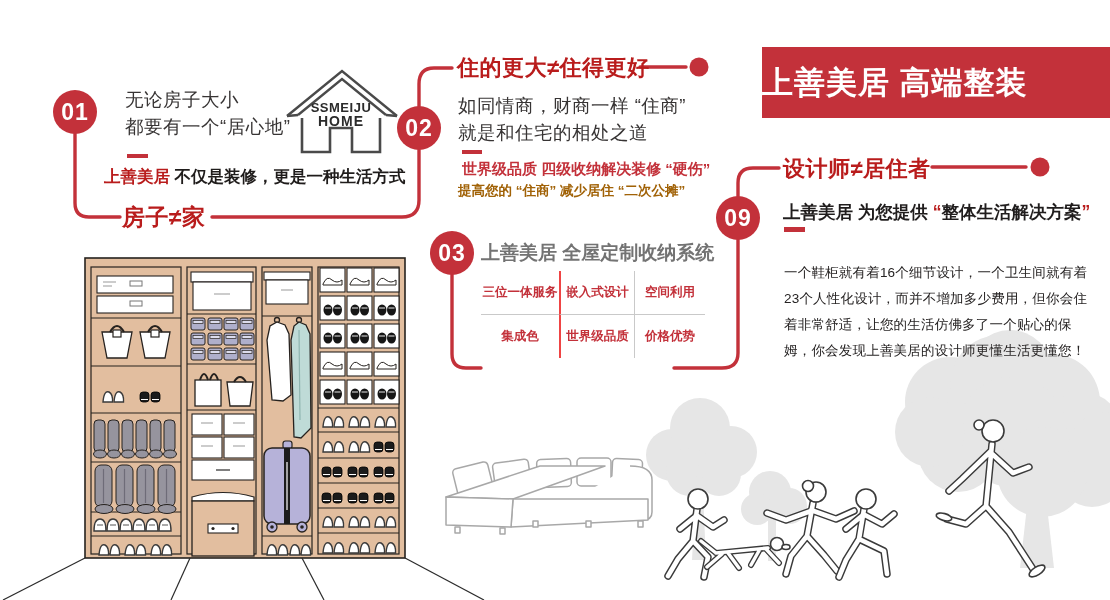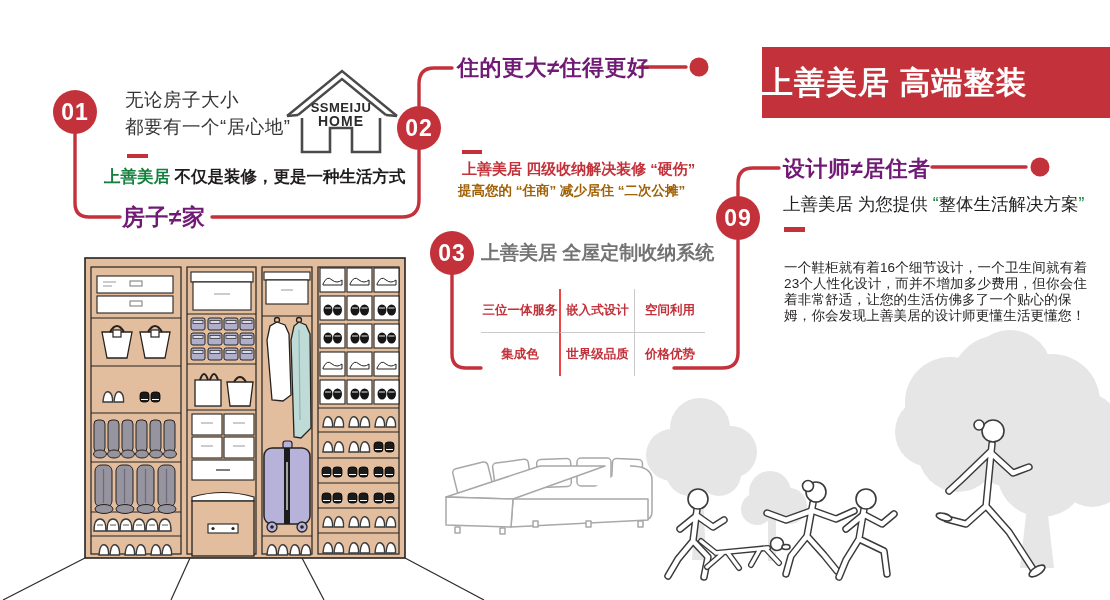--- a/index.html
+++ b/index.html
@@ -1,45 +1,45 @@
 <!DOCTYPE html>
 <html><head>
 <meta charset="utf-8">
 <style>
   html,body{margin:0;padding:0;background:#fff;}
   #stage{position:relative;width:1110px;height:600px;background:#fff;overflow:hidden;
          font-family:"Liberation Sans","DejaVu Sans",sans-serif;}
   .abs{position:absolute;}
-  .red{color:#15803d;}
+  .red{color:#b91c1c;}
   #decor{position:absolute;left:0;top:0;z-index:1;pointer-events:none;}
   .txt{z-index:2;}
   
   .numcircle{width:44px;height:44px;border-radius:50%;background:#C3313A;color:#fff;
              display:flex;align-items:center;justify-content:center;
              font-size:23px;font-weight:800;z-index:3;letter-spacing:1px;}
   
   .dash{background:#C3313A;z-index:2;}
   
-  .slogan{font-size:23px;font-weight:800;color:#701a75;letter-spacing:0.5px;white-space:nowrap;}
-  .lead{font-size:17.5px;font-weight:400;color:#201d1d;white-space:nowrap;}
+  .slogan{font-size:23px;font-weight:800;color:#b91c1c;letter-spacing:0.5px;white-space:nowrap;}
+  .lead{font-size:17.5px;font-weight:700;color:#201d1d;white-space:nowrap;margin-top:8px;}
   .body-cn{font-size:18.5px;line-height:27px;color:#373434;letter-spacing:0.5px;white-space:nowrap;}
   .sub-red{font-size:15px;font-weight:800;color:#C3313A;white-space:nowrap;}
   .sub-black{font-size:13.5px;font-weight:700;color:#a16207;white-space:nowrap;}
   
   #banner{left:762px;top:47px;width:348px;height:71px;background:#C3313A;
           display:flex;align-items:center;justify-content:flex-start;z-index:3;}
   #banner .t{color:#fff;font-size:31px;font-weight:800;letter-spacing:1px;white-space:nowrap;}
   
-  #features{left:481px;top:289px;width:224px;display:grid;grid-template-columns:78px 76px 70px;z-index:2;}
+  #features{left:481px;top:271px;width:224px;display:grid;grid-template-columns:78px 76px 70px;z-index:2;}
   .fcell{height:43px;display:flex;align-items:center;justify-content:center;
          font-size:12.5px;font-weight:700;color:#C3313A;white-space:nowrap;}
   .fcell.cmid{border-left:2px solid #ef4444;border-right:1px solid #c9c9c9;}
   .fcell.rtop{border-bottom:1px solid #c9c9c9;}
   
-  #s4-body{left:784px;top:260px;width:305px;font-size:13.5px;line-height:16px;
+  #s4-body{left:784px;top:260px;width:305px;font-size:13.5px;line-height:26px;
            color:#262323;font-weight:500;letter-spacing:0.2px;z-index:2;}
   
   .figo{stroke:#3a3a3a;stroke-width:7.5;fill:none;stroke-linecap:round;stroke-linejoin:round;}
   .figi{stroke:#fff;stroke-width:4.6;fill:none;stroke-linecap:round;stroke-linejoin:round;}
   .dogo{stroke:#3a3a3a;stroke-width:6;fill:none;stroke-linecap:round;stroke-linejoin:round;}
   .dogi{stroke:#fff;stroke-width:3.4;fill:none;stroke-linecap:round;stroke-linejoin:round;}
   .headc{fill:#fff;stroke:#3a3a3a;stroke-width:1.6;}
   .shoe{fill:#fff;stroke:#3a3a3a;stroke-width:1.4;}
 </style>
 </head>
@@ -372,22 +372,26 @@
   <div class="abs txt" style="left:104px;top:166px;font-size:16.5px;font-weight:800;white-space:nowrap;">
     <span class="red">上善美居</span>
     <span style="color:#1f1c1b;">不仅是装修，更是一种生活方式</span>
   </div>
   <div class="abs txt slogan" style="left:122px;top:202px;">房子≠家</div>
 
   <div class="abs numcircle" style="left:397px;top:106px;">
     <span>02</span>
   </div>
   <div class="abs txt slogan" style="left:457px;top:53px;font-size:22px;">住的更大≠住得更好</div>
+  <div class="abs txt body-cn" style="left:458px;top:92px;">
+    <div>如同情商，财商一样 “住商”</div>
+    <div>就是和住宅的相处之道</div>
+  </div>
   <div class="abs dash" style="left:462px;top:150px;width:20px;height:4px;"></div>
-  <div class="abs txt sub-red" style="left:462px;top:160px;">上善美居 四级收纳解决装修 “硬伤”</div>
+  <div class="abs txt sub-red" style="left:462px;top:160px;">世界级品质 四级收纳解决装修 “硬伤”</div>
   <div class="abs txt sub-black" style="left:458px;top:182px;">提高您的 “住商” 减少居住 “二次公摊”</div>
 
   <div class="abs numcircle" style="left:430px;top:231px;">
     <span>03</span>
   </div>
   <div class="abs txt" style="left:481px;top:240px;font-size:19px;font-weight:800;color:#737373;white-space:nowrap;">上善美居 全屋定制收纳系统</div>
   <div id="features" class="abs">
     <div class="fcell rtop">三位一体服务</div>
     <div class="fcell rtop cmid">嵌入式设计</div>
     <div class="fcell rtop">空间利用</div>

